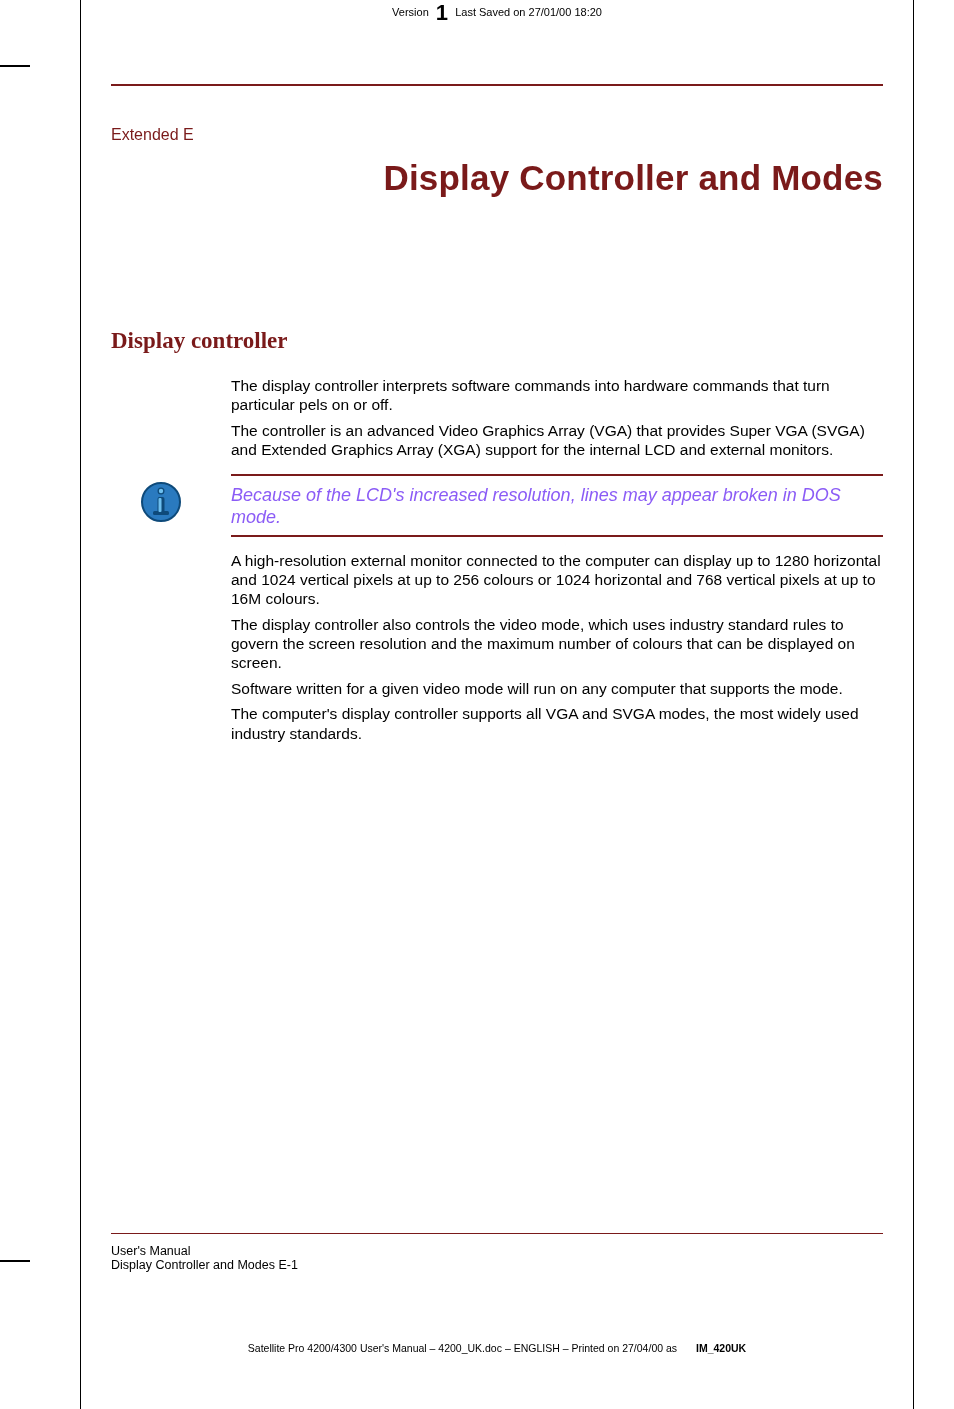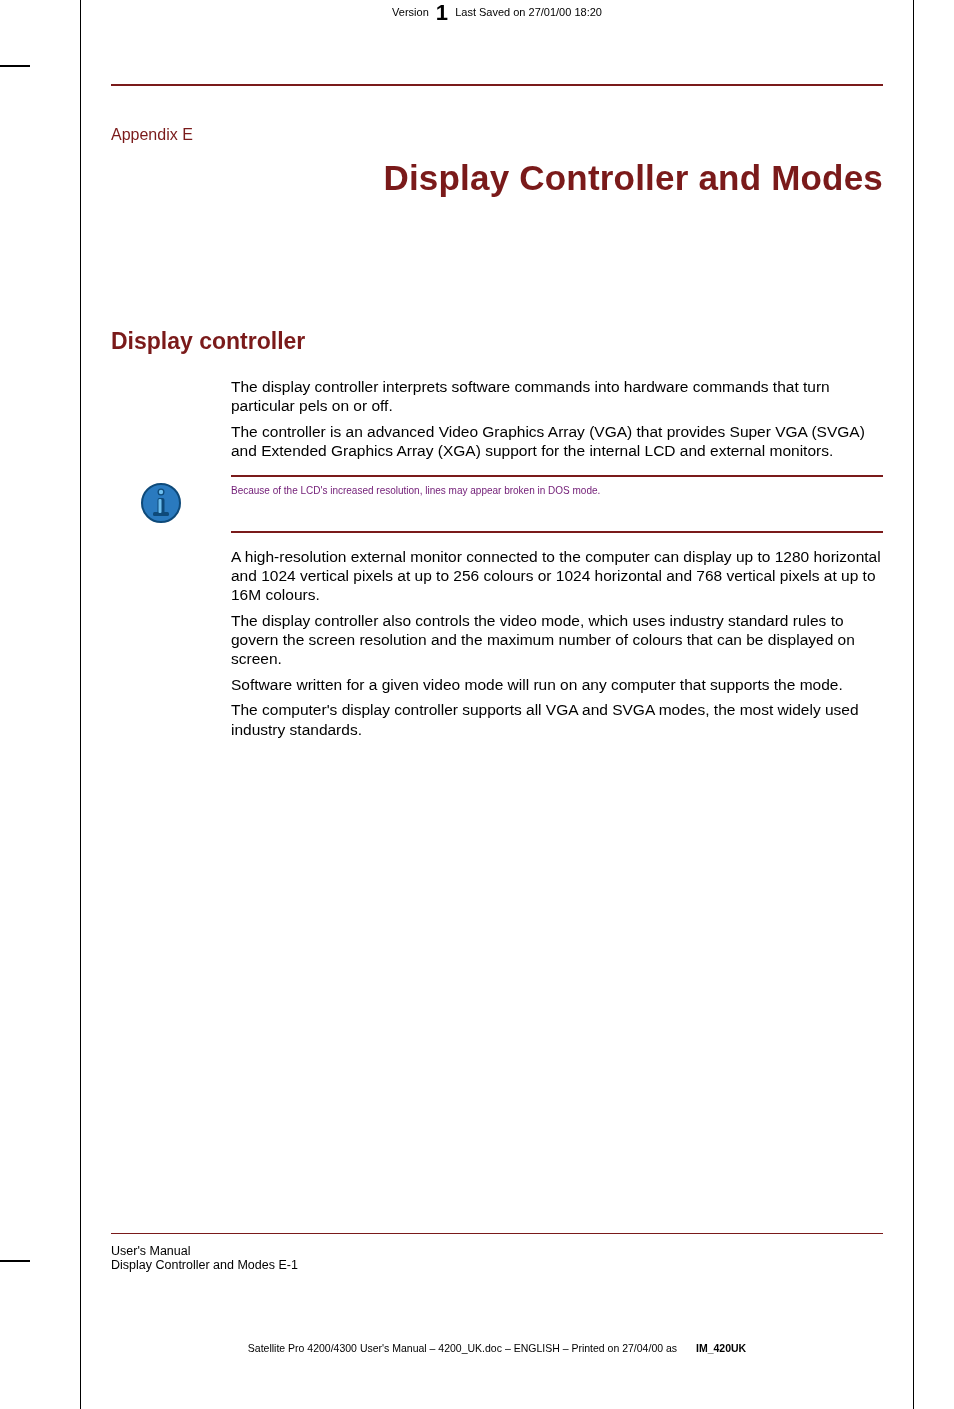--- a/index.html
+++ b/index.html
@@ -78,20 +78,21 @@
       font-weight: bold;
       margin-top: 14px;
       letter-spacing: 0.2px;
       text-align: right;
     }
     .section-title {
       color: #7a1a1a;
       font-size: 23px;
       font-weight: bold;
       margin-top: 130px;
+      font-family: Liberation Serif, serif;
     }
     .content-block {
       margin-left: 120px;
       margin-top: 22px;
     }
     .content-block p {
       font-size: 15.5px;
       line-height: 1.25;
       margin-bottom: 6px;
       color: #000;
@@ -113,23 +114,24 @@
     }
     .note-icon {
       width: 44px;
       height: 44px;
       flex-shrink: 0;
       margin-left: 28px;
       margin-right: 48px;
       margin-top: -2px;
     }
     .note-text {
-      font-size: 10px;
+      font-style: italic;
+      font-size: 18px;
       line-height: 1.25;
-      color: #701a75;
+      color: #8b5cf6;
       padding-top: 2px;
     }
     .footer {
       position: absolute;
       bottom: 137px;
       left: 30px;
       right: 30px;
     }
     .footer-rule {
       height: 1px;
@@ -168,21 +170,21 @@
 <div class="page">
 
   <div class="header">
     <span>Version</span>
     <span class="version-num">1</span>
     <span>Last Saved on 27/01/00 18:20</span>
   </div>
 
   <div class="top-rule"></div>
 
-  <div class="appendix-label">Appendix E</div>
+  <div class="appendix-label">Extended E</div>
 
   <h1 class="page-title">Display Controller and Modes</h1>
 
   <h2 class="section-title">Display controller</h2>
 
   <div class="content-block">
     <p>The display controller interprets software commands into hardware commands that turn particular pels on or off.</p>
     <p>The controller is an advanced Video Graphics Array (VGA) that provides Super VGA (SVGA) and Extended Graphics Array (XGA) support for the internal LCD and external monitors.</p>
   </div>
 

